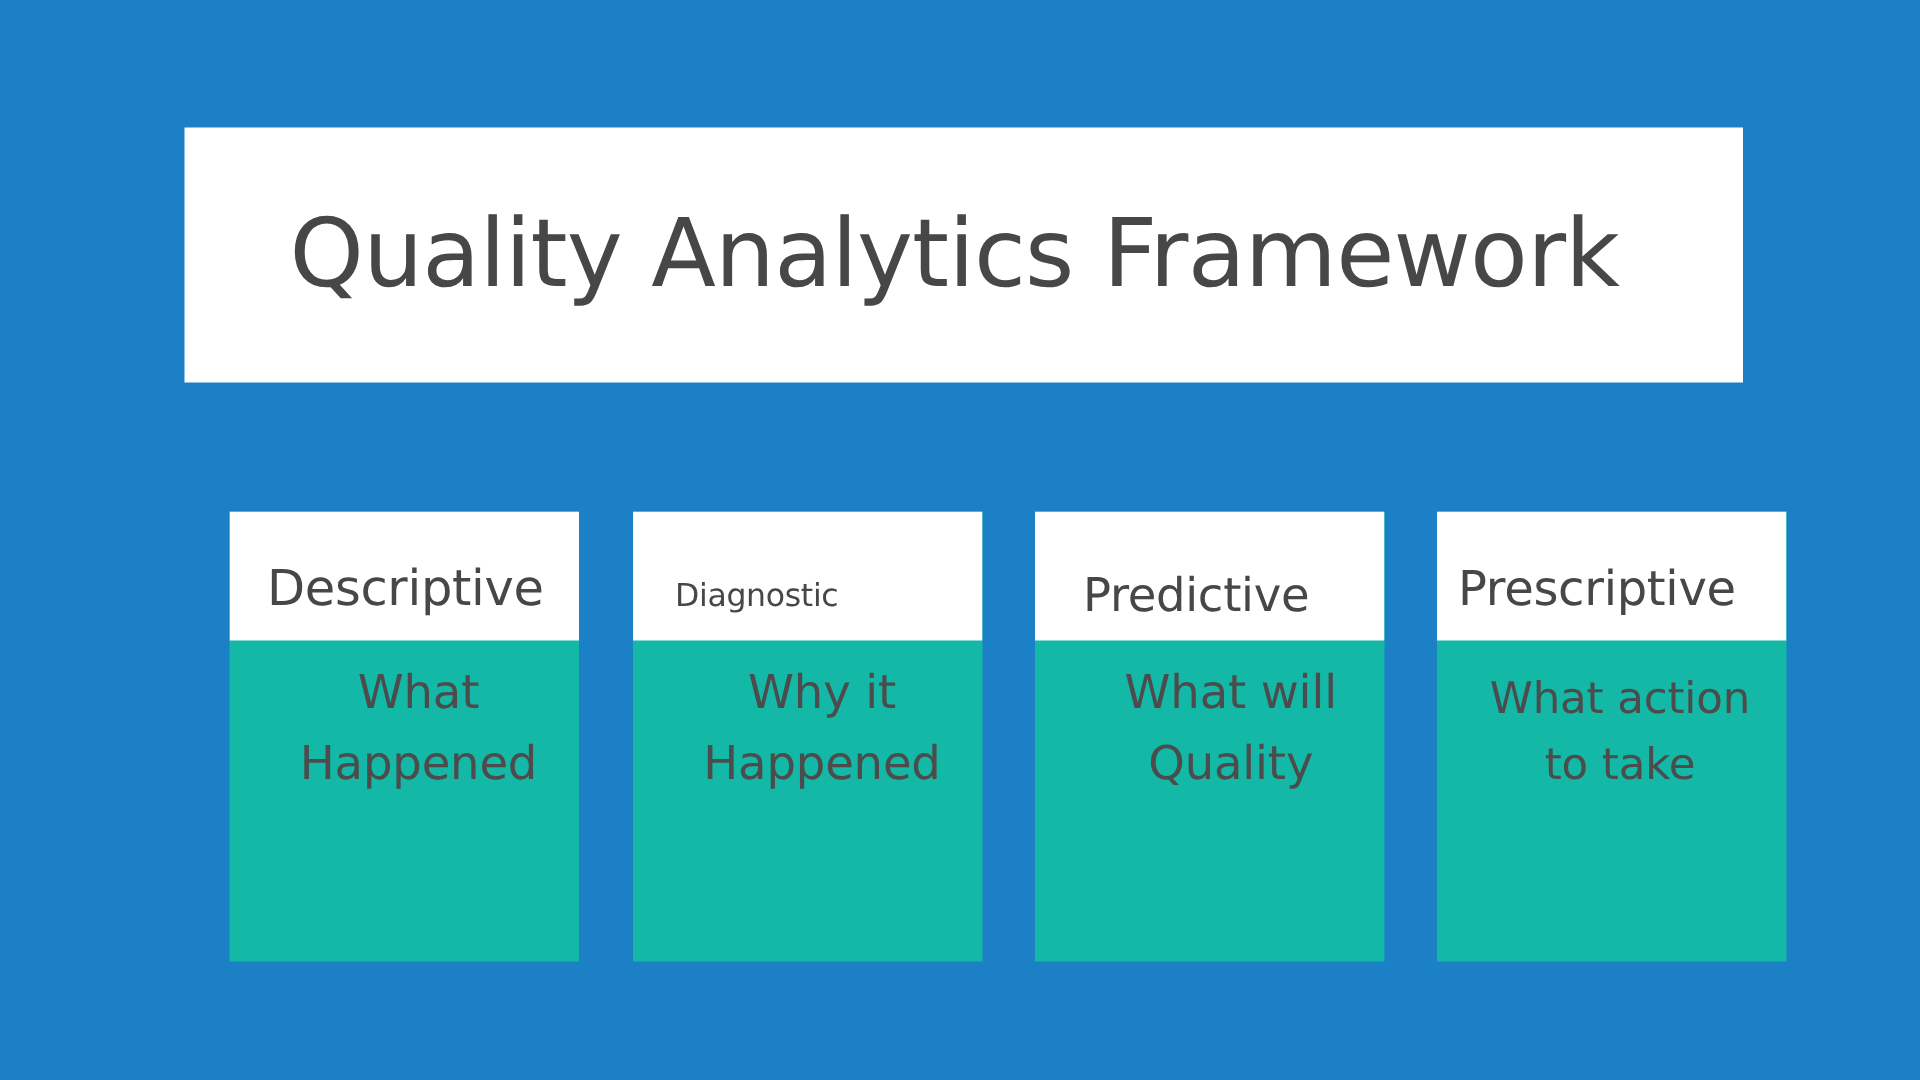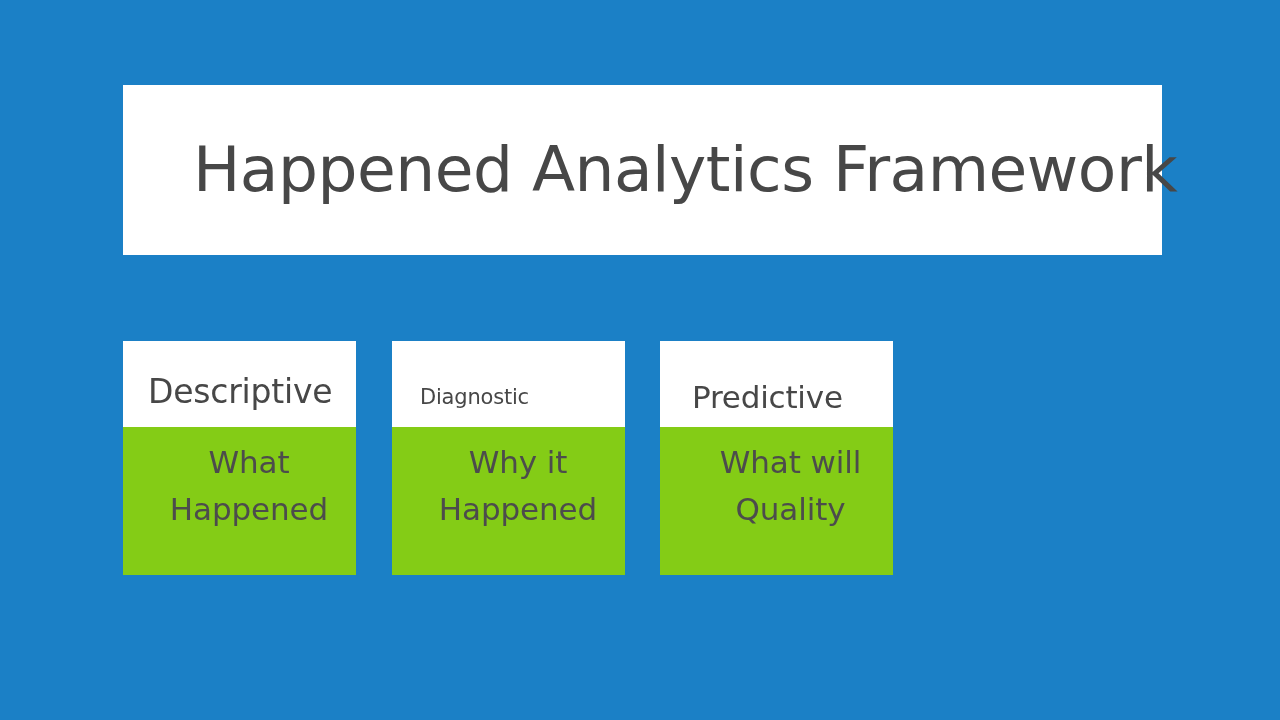--- a/index.html
+++ b/index.html
@@ -49,23 +49,24 @@
     left: 123px;
     top: 341px;
     width: 1039px;
     height: 310px;
   }
 
   .card {
     position: absolute;
     top: 0;
     width: 233px;
-    height: 234px;
-    background: #84cc16;
+    height: 300px;
+    background: #14b8a6;
     overflow: hidden;
+    margin-left: 30px;
   }
   .card.c0 { left: 0px; }
   .card.c1 { left: 269px; }
   .card.c2 { left: 537px; }
   .card.c3 { left: 805px; }
 
   .card-header {
     position: absolute;
     left: 0;
     top: 0;
@@ -113,21 +114,21 @@
   .card.c3 .card-body-text { left: 17px; top: 32px; font-size: 29px; }
 
   .card-body-text .bodyline { display: block; }
 </style>
 </head>
 <body>
 
 <div class="slide">
 
   <div class="title-card">
-    <div class="title-text">Happened Analytics Framework</div>
+    <div class="title-text">Quality Analytics Framework</div>
   </div>
 
   <div class="cards">
 
     <div class="card c0">
       <div class="card-header">
         <div class="card-title">Descriptive</div>
       </div>
       <div class="card-body">
         <div class="card-body-text">
@@ -154,15 +155,26 @@
         <div class="card-title">Predictive</div>
       </div>
       <div class="card-body">
         <div class="card-body-text">
           <span class="bodyline">What will</span>
           <span class="bodyline">Quality</span>
         </div>
       </div>
     </div>
 
+    <div class="card c3">
+      <div class="card-header">
+        <div class="card-title">Prescriptive</div>
+      </div>
+      <div class="card-body">
+        <div class="card-body-text">
+          <span class="bodyline">What action</span>
+          <span class="bodyline">to take</span>
+        </div>
+      </div>
+    </div>
 
   </div>
 </div>
 
 </body></html>

